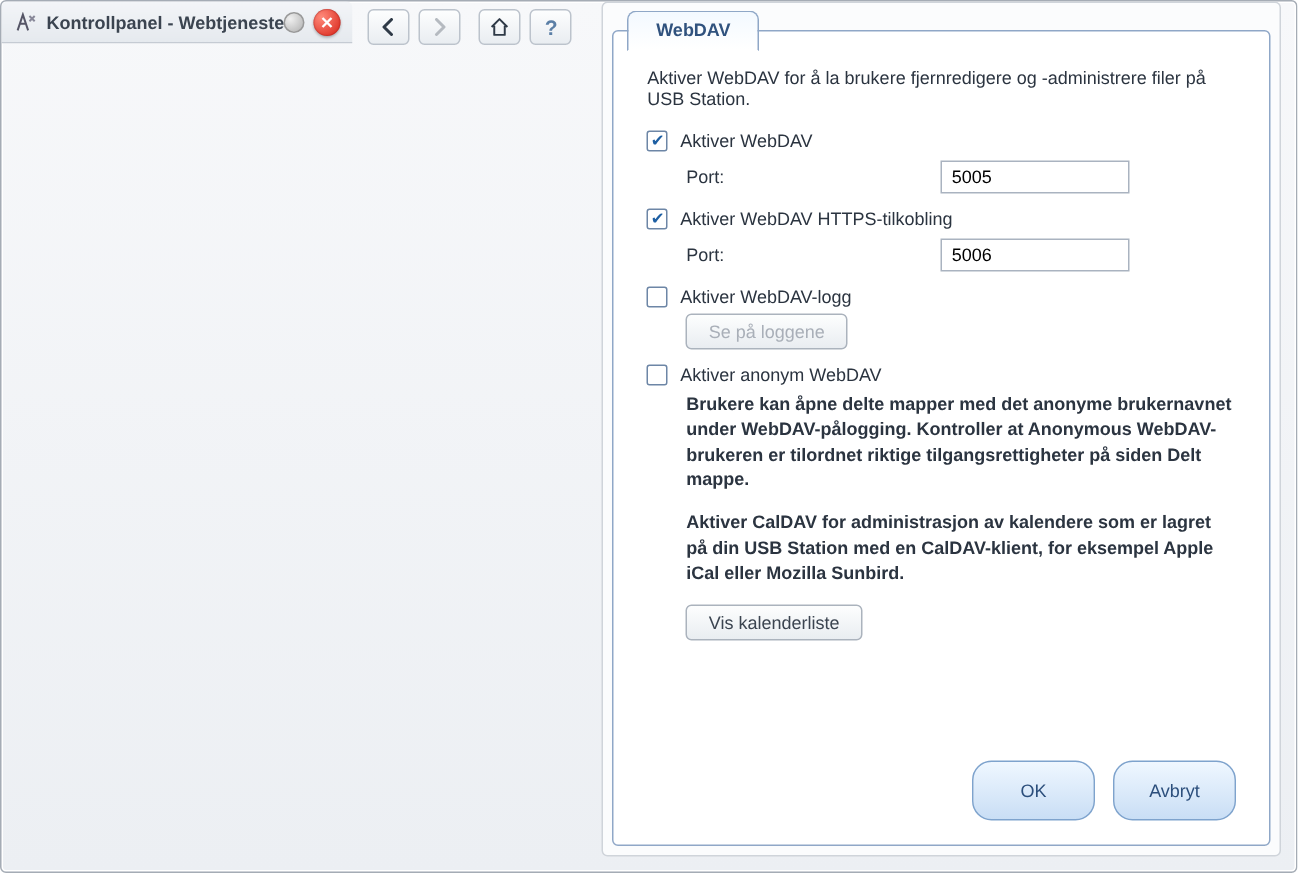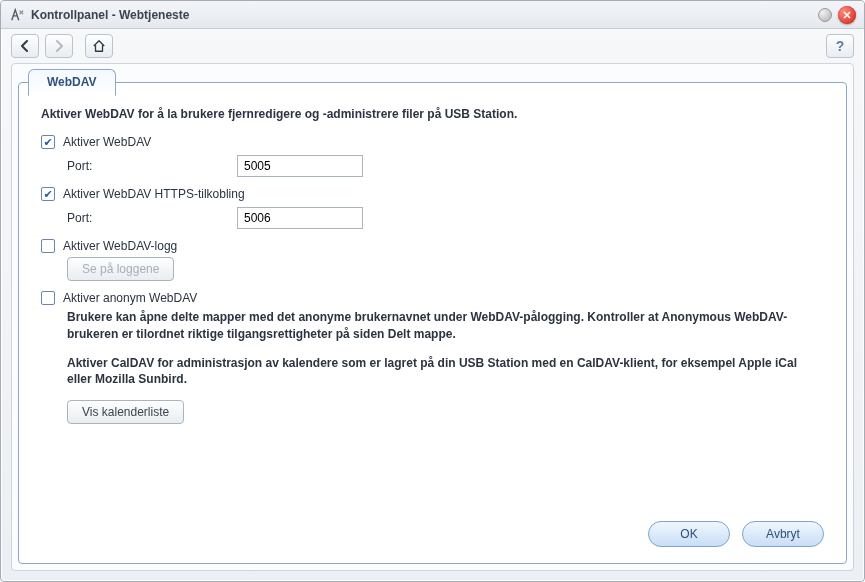--- a/index.html
+++ b/index.html
@@ -2,21 +2,21 @@
 <html><head>
 <meta charset="utf-8">
 <style>
   * { box-sizing: border-box; }
   html, body { margin:0; padding:0; font-family: Arial, Helvetica, sans-serif; font-size:12px; color:#333; background:#fff; }
   .window {
     width:865px; height:582px;
     background: linear-gradient(#f7f8fa,#eceff3);
     border:1px solid #a5acb5;
     border-radius:4px;
-    display:flex; flex-direction:column;
+    display:flex; flex-direction:row;
     box-shadow:0 0 0 1px #fff inset;
   }
   .titlebar {
     height:28px; display:flex; align-items:center; padding:0 8px;
     background:linear-gradient(#f3f5f8,#e5e9ee);
     border-bottom:1px solid #c5cbd3; border-radius:4px 4px 0 0;
   }
   .title-icon { width:16px; height:16px; margin-right:6px; display:flex; align-items:center; justify-content:center; color:#556; }
   .window-title { font-weight:bold; color:#3b4450; flex:1; }
   .close-btn {
@@ -49,21 +49,21 @@
     position:absolute; top:-1px; left:10px;
     padding:5px 18px 6px; border:1px solid #8fa7c7; border-bottom:1px solid #fff;
     border-radius:6px 6px 0 0;
     background:linear-gradient(#f3f9ff,#ffffff);
     font-weight:bold; color:#30527e; z-index:2;
   }
   .panel-body {
     border:1px solid #8fa7c7; border-radius:4px; padding:18px 22px 18px 22px;
     background:#fff; height:100%; position:relative;
   }
-  .intro { margin:6px 0 14px; color:#2b3440;font-weight:bold; }
+  .intro { margin:6px 0 14px; color:#2b3440; }
   .row { display:flex; align-items:flex-end; margin:4px 0; }
   .chk { width:14px; height:14px; border:1px solid #6d86a6; border-radius:2px; background:#fff; margin-right:8px; display:flex; align-items:center; justify-content:center; cursor:pointer; }
   .chk.checked::after { content:"✔"; font-size:11px; color:#1e5fa3; line-height:1; }
   .chk-label { color:#2b3440; }
   .sub { margin-left:26px; }
   .port-row { display:flex; align-items:center; margin:6px 0 10px 26px; }
   .port-label { width:170px; color:#2b3440; }
   .text-input {
     width:126px; height:22px; border:1px solid #aab3c0; padding:2px 6px; font-size:12px; background:#fff;
   }
@@ -71,21 +71,21 @@
     height:24px; padding:0 14px; border:1px solid #abb3bd; border-radius:4px;
     background:linear-gradient(#fdfefe,#e9edf1); cursor:pointer; color:#3b4450;
     display:inline-flex; align-items:center;
   }
   .btn-small.disabled { color:#a9afb8; cursor:default; }
   .hint { margin:4px 0 12px 26px; color:#2b3440; line-height:1.4;font-weight:bold; }
   .footer-btns {
     position:absolute; right:22px; bottom:16px; display:flex; gap:12px;
   }
   .pill-btn {
-    min-width:82px; height:26px; padding:0 22px; border-radius:13px; border:1px solid #7ea3cd;
+    min-width:82px; height:40px; padding:0 22px; border-radius:13px; border:1px solid #7ea3cd;
     background:linear-gradient(#eff7ff,#c9def5); color:#2c4f7c; cursor:pointer;
     display:flex; align-items:center; justify-content:center;
   }
 </style>
 </head>
 <body>
 
 <div class="window">
   <div class="titlebar">
     <span class="title-icon">

